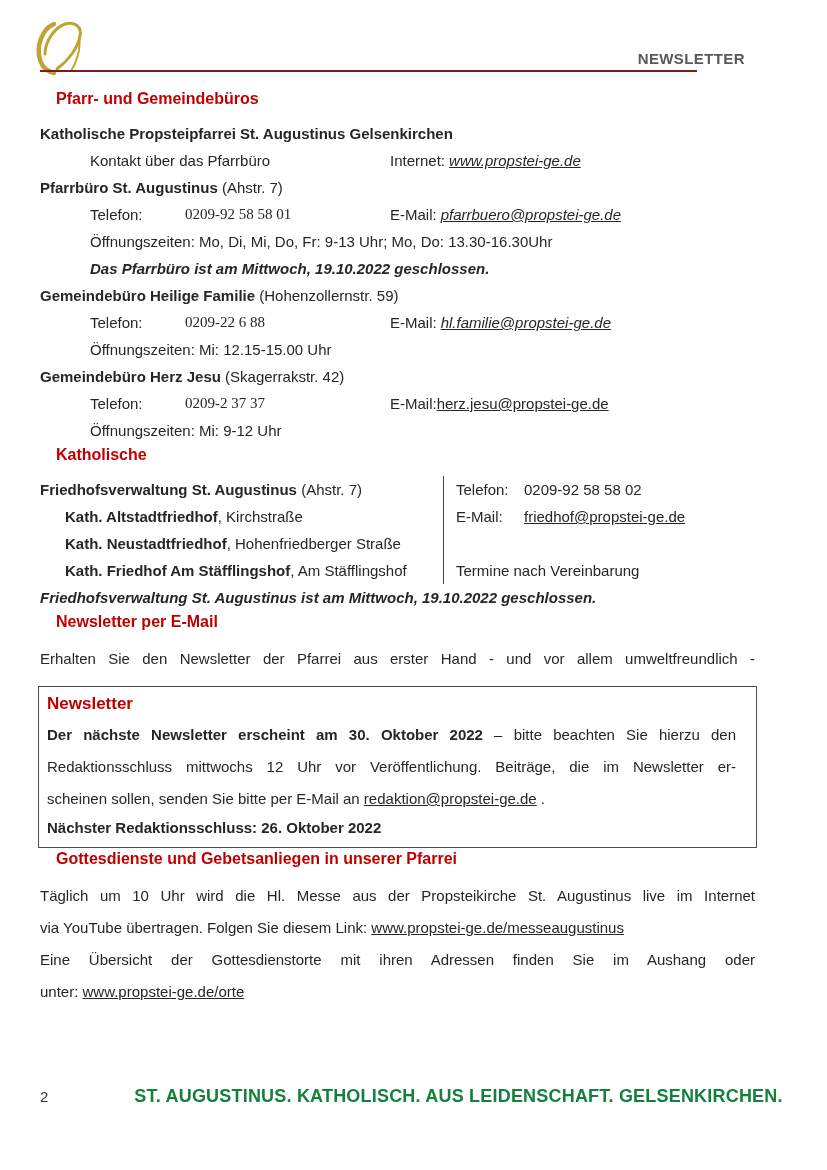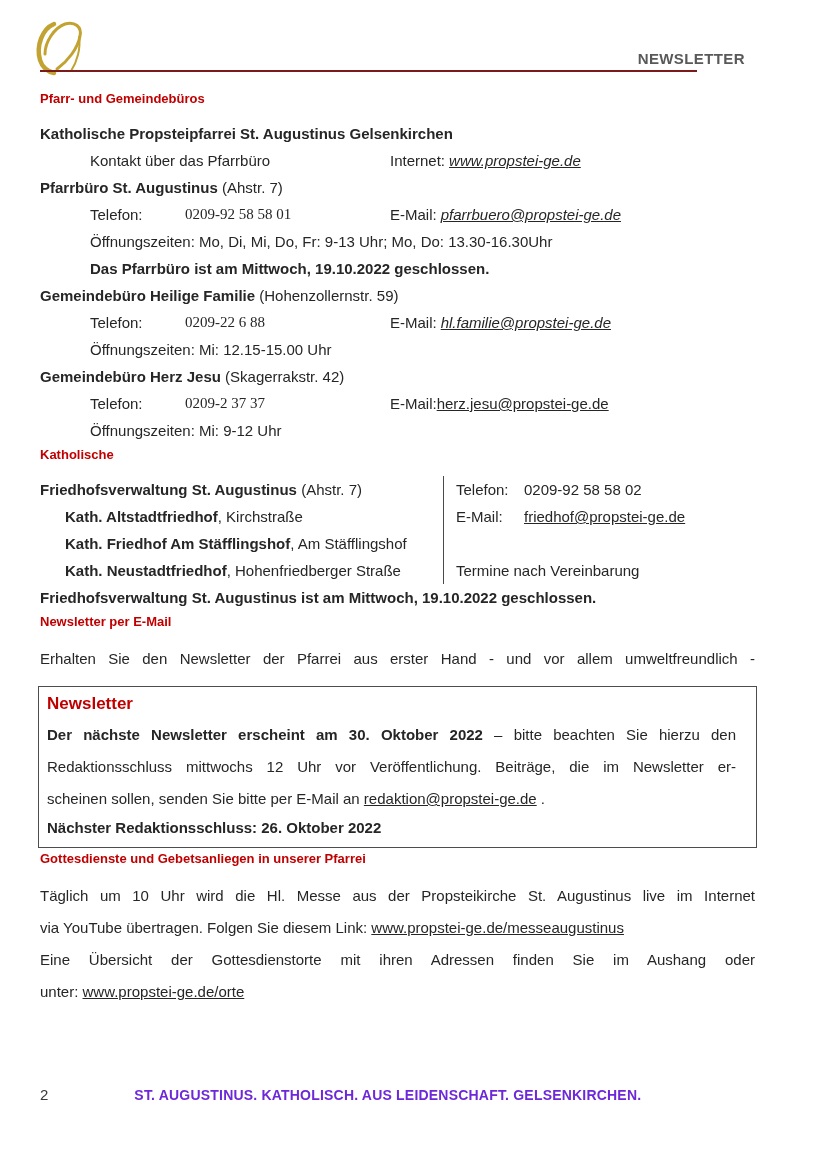--- a/index.html
+++ b/index.html
@@ -18,31 +18,31 @@
   
   .header { position: relative; height: 88px; }
   .logo { position: absolute; left: 32px; top: 16px; }
   .brand {
     position: absolute; right: 82px; top: 50px;
     font-weight: bold; font-size: 15px; color: #595959; letter-spacing: .4px;
   }
   .rule { position: absolute; left: 40px; top: 70px; width: 657px; height: 2px; background: #7a1a1a; }
 
   h1.sec {
-    margin: 0 0 10px 0;
-    font-size: 13px; line-height: 22px; font-weight: bold;
+    margin: 0 0 10px 16px;
+    font-size: 16px; line-height: 22px; font-weight: bold;
     color: #C00000;
   }
   .mt1 { margin-top: 9px; }
   .mt2 { margin-top: 10px; }
   .mt3 { margin-top: 23px; }
 
   .row { line-height: 27px; }
   .b { font-weight: bold; }
-  .bi { font-weight: bold; }
+  .bi { font-weight: bold; font-style: italic; }
   .ind1 { padding-left: 50px; }
   .ind2 { padding-left: 25px; }
 
   .contact { display: flex; align-items: center; }
   .contact .lbl { width: 95px; flex: none; }
   .contact .val { width: 205px; flex: none; font-family: Liberation Serif, serif; }
   .contact .note { width: 300px; flex: none; }
   a.lnk { color: inherit; text-decoration: underline; cursor: pointer; }
   .gap { margin-left: 4px; font-style: italic; }
 
@@ -67,21 +67,21 @@
   .nbox h2 {
     margin: 0 0 4px 0; font-size: 17px; line-height: 22px;
     font-weight: bold; color: #C00000;
   }
   .nbox .bline { line-height: 32px; }
   .nbox .deadline { line-height: 26px; font-weight: bold; }
 
   
   .footer { position: absolute; left: 40px; top: 1086px; display: flex; align-items: baseline; }
   .pagenum { font-size: 15px; color: #3a3a3a; }
-  .slogan { margin-left: 86px; font-weight: bold; font-size: 14px; color: #6d28d9; letter-spacing: .2px; }
+  .slogan { margin-left: 86px; font-weight: bold; font-size: 18px; color: #15803d; letter-spacing: .2px; }
 </style>
 </head>
 <body>
 
 <div class="page">
 
   <div class="header">
     <div class="logo">
       <svg width="64" height="62" viewBox="0 0 64 62">
         <g fill="none" stroke="#C2A230" stroke-linecap="round">
@@ -134,22 +134,22 @@
       <a class="lnk"> herz.jesu@propstei-ge.de</a>
     </div>
     <div class="row ind1">Öffnungszeiten: Mi: 9-12 Uhr</div>
 
     <h1 class="sec mt1">Katholische</h1>
 
     <div class="verw">
       <div class="verw-left">
         <div class="row"><span class="b">Friedhofsverwaltung St. Augustinus</span><span> (Ahstr. 7)</span></div>
         <div class="row ind2"><span class="b">Kath. Altstadtfriedhof</span><span>, Kirchstraße</span></div>
+        <div class="row ind2"><span class="b">Kath. Neustadtfriedhof</span><span>, Hohenfriedberger Straße</span></div>
         <div class="row ind2"><span class="b">Kath. Friedhof Am Stäfflingshof</span><span>, Am Stäfflingshof</span></div>
-        <div class="row ind2"><span class="b">Kath. Neustadtfriedhof</span><span>, Hohenfriedberger Straße</span></div>
       </div>
       <div class="verw-right">
         <div class="vr">
           <span class="lbl">Telefon:</span>
           <span>0209-92 58 58 02</span>
         </div>
         <div class="vr">
           <span class="lbl">E-Mail:</span>
           <a class="lnk">friedhof@propstei-ge.de</a>
         </div>

